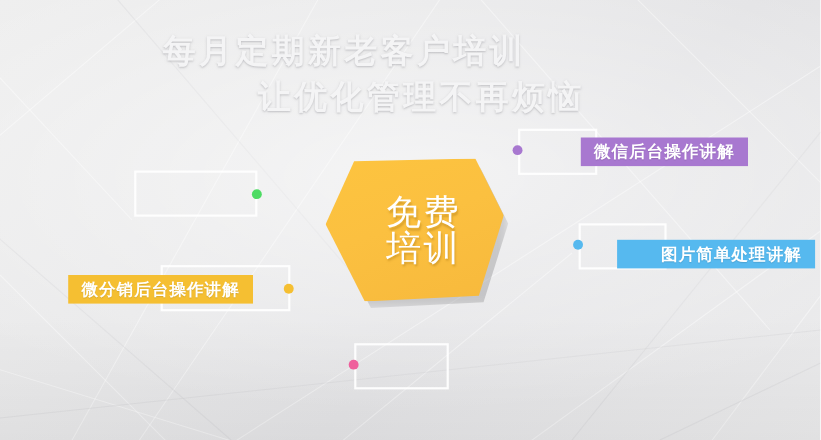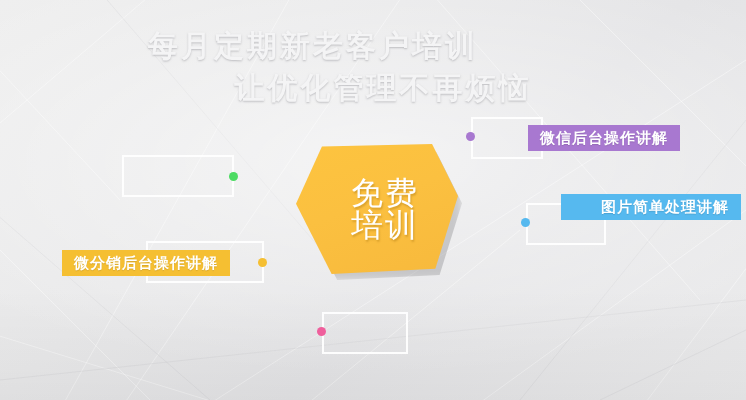--- a/index.html
+++ b/index.html
@@ -195,18 +195,18 @@
 
 
   <div class="tag" style="left:528px; top:125px; background:#a878d0;">
     <span>微信后台操作讲解</span>
   </div>
 
   <div class="tag" style="left:62px; top:250px; background:#f5bf32;">
     <span>微分销后台操作讲解</span>
   </div>
 
-  <div class="tag" style="left:561px; top:194px; background:#56b9ef;padding-left:40px;">
+  <div class="tag" style="left:561px; top:218px; background:#56b9ef;padding-left:40px;">
     <span>图片简单处理讲解</span>
   </div>
 
 
 </div>
 
 </body></html>

